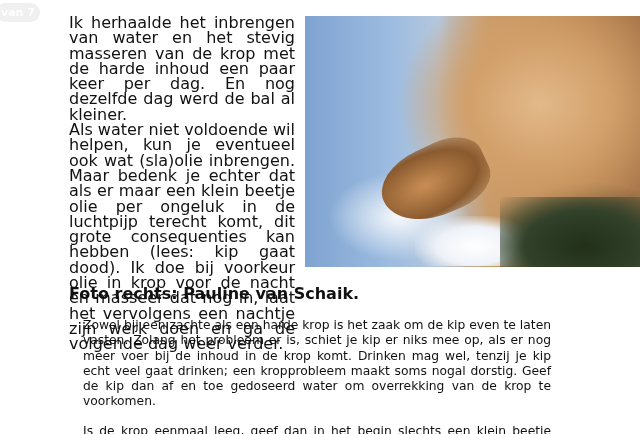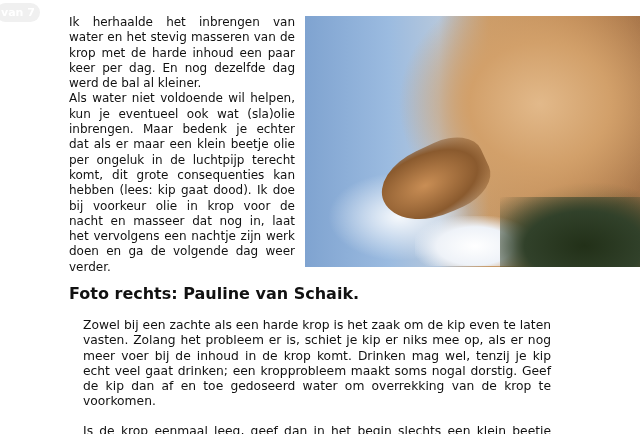--- a/index.html
+++ b/index.html
@@ -11,21 +11,21 @@
   }
   .page-badge {
     position: absolute; left: -4px; top: 3px;
     height: 19px; width: 44px;
     background: #f0f0f0; border-radius: 10px;
     color: #ffffff; font-size: 11px; font-weight: bold;
     line-height: 19px; text-align: center;
   }
   .left-col {
     position: absolute; left: 69px; top: 15px; width: 226px;
-    font-size: 12px; line-height: 15.3px;
+    font-size: 16px; line-height: 15.3px;
     text-align: justify;
   }
   .left-col p { margin: 0; }
   .credit {
     position: absolute; left: 69px; top: 286px;
     font-size: 16px; font-weight: bold; line-height: 15px;
   }
   .photo {
     position: absolute; left: 305px; top: 16px; width: 335px; height: 251px;
     overflow: hidden;

